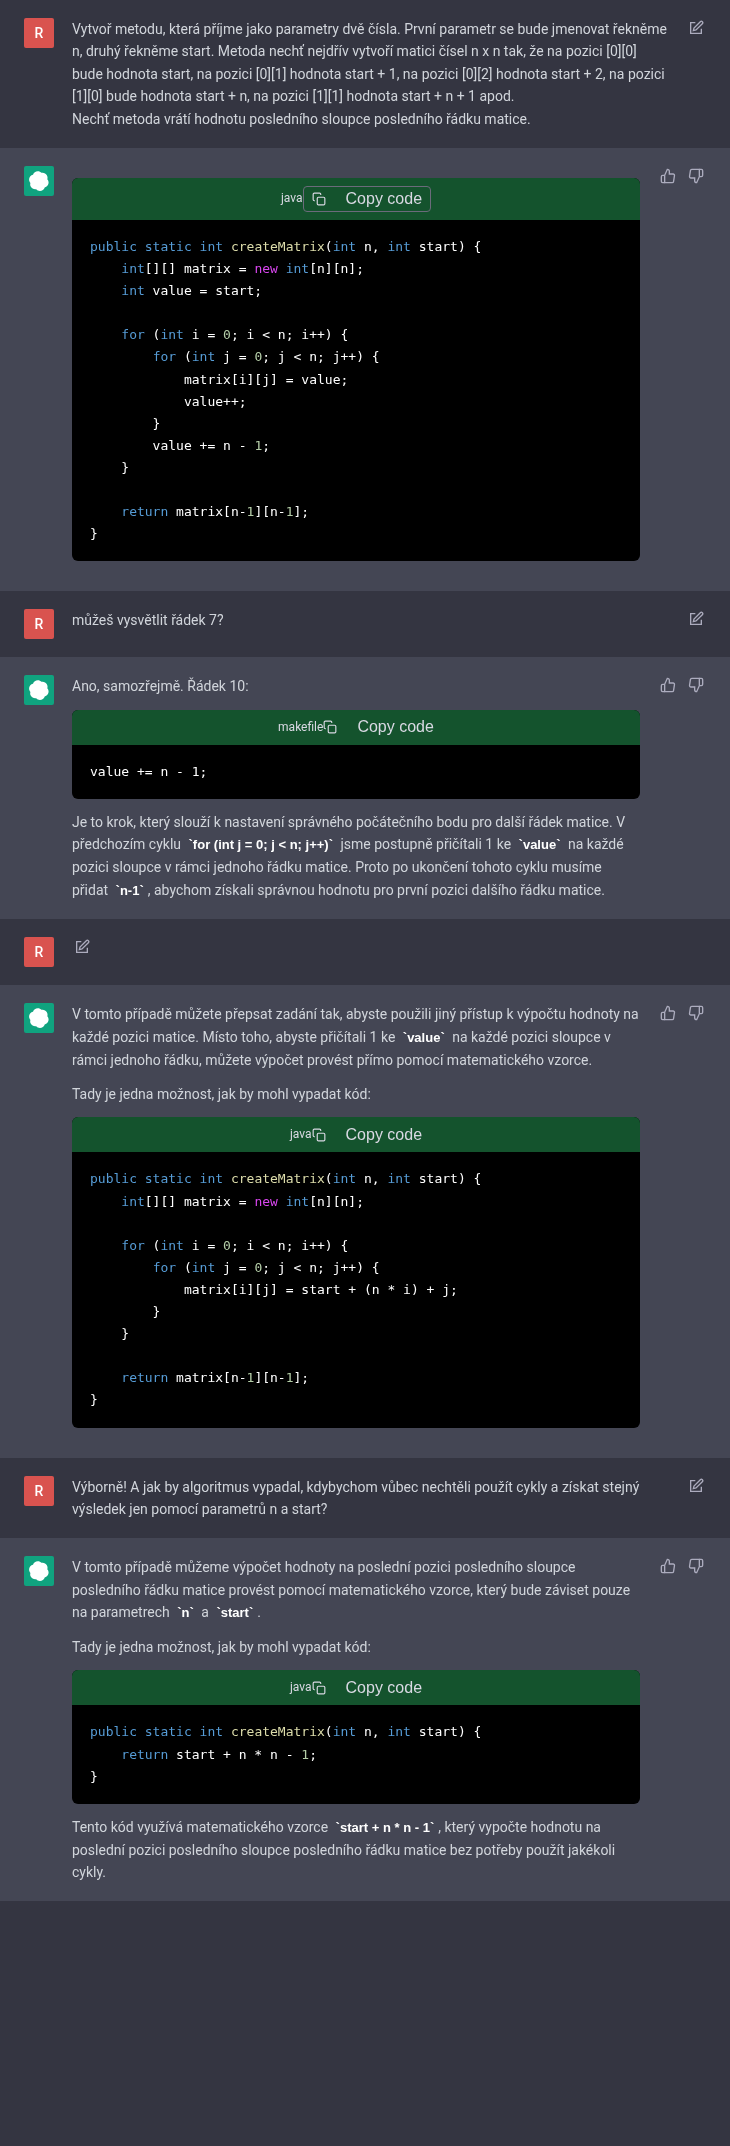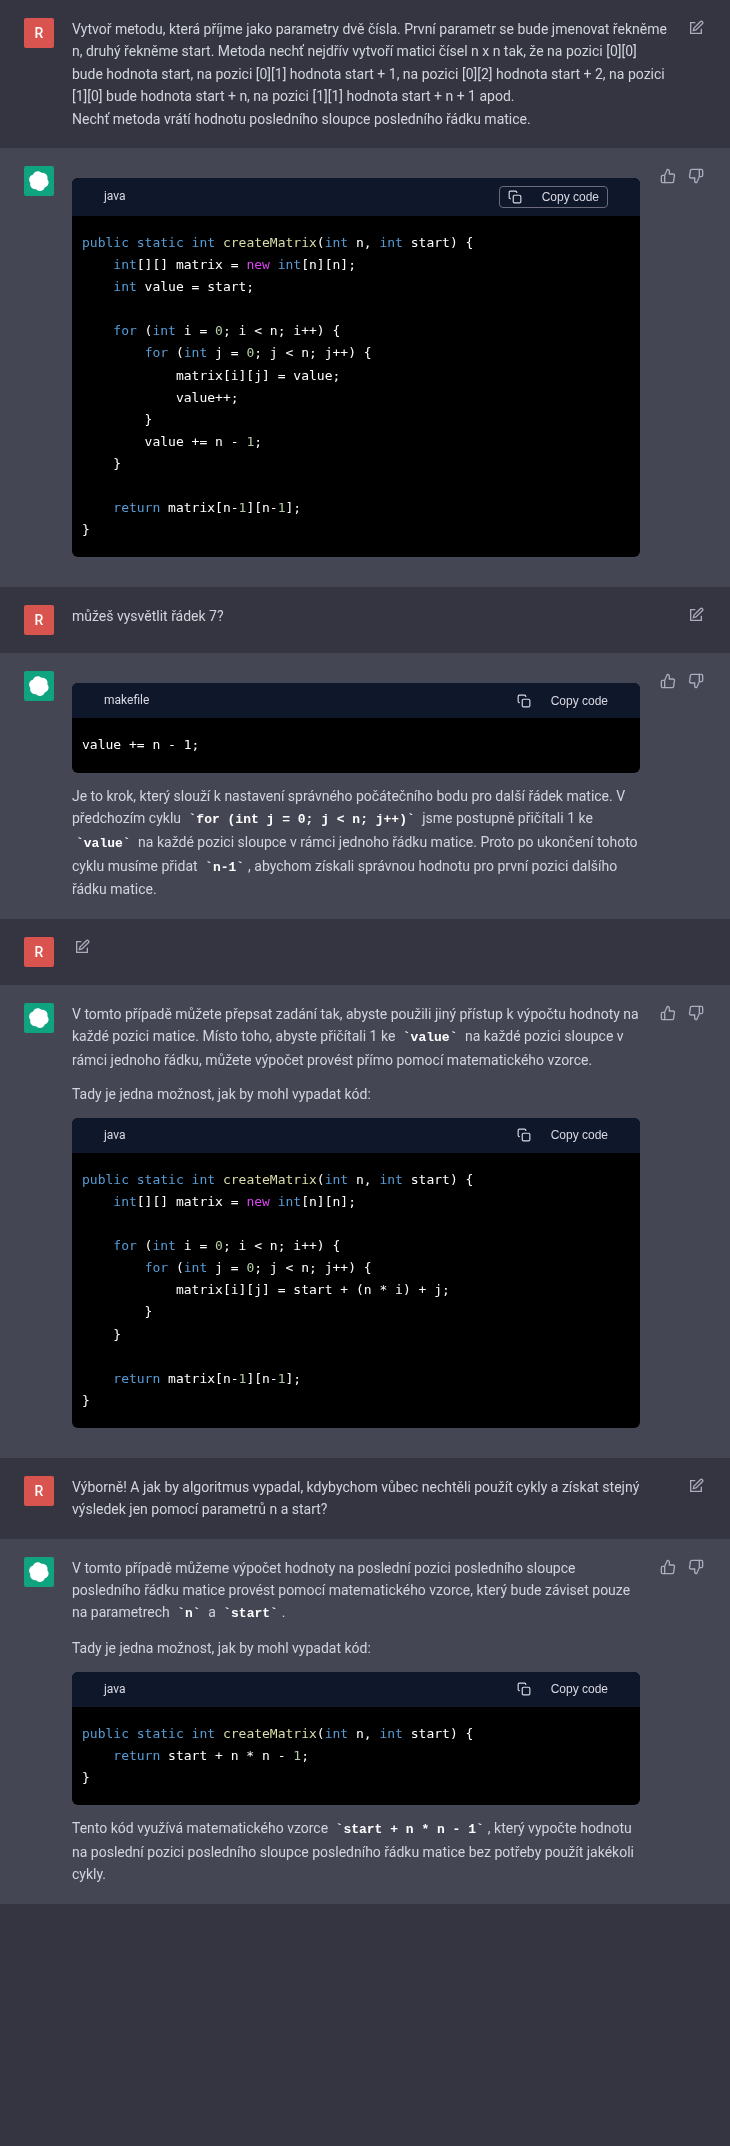--- a/index.html
+++ b/index.html
@@ -11,31 +11,31 @@
 .avatar.user-av{background:#d9534f}
 .avatar.assistant-av{background:#10a37f}
 .avatar.assistant-av svg{width:20px;height:20px}
 .content{flex:1;font-size:14px;line-height:1.6;min-width:0}
 .content p{margin-bottom:12px}
 .content p:last-child{margin-bottom:0}
 .actions{display:flex;gap:8px;flex-shrink:0}
 .action-btn{background:none;border:none;color:#acacbe;cursor:pointer;padding:2px;display:flex;align-items:center;justify-content:center}
 .action-btn svg{width:16px;height:16px}
 .code-block{background:#000;border-radius:6px;margin:12px 0;overflow:hidden}
-.code-header{background:#0f172a;padding:8px 32px;display:flex;justify-content:space-between;align-items:center;font-size:12px;color:#d9d9e3}
-.copy-btn{background:none;border:none;color:#d9d9e3;font-size:12px;cursor:pointer;display:flex;align-items:center;gap:20px}
+.code-header{background:#14532d;padding:8px 0;display:flex;justify-content:center;align-items:center;font-size:12px;color:#d9d9e3}
+.copy-btn{background:none;border:none;color:#d9d9e3;font-size:16px;cursor:pointer;display:flex;align-items:center;gap:20px}
 .copy-btn.boxed{border:1px solid #6b6b7b;border-radius:4px;padding:3px 8px}
 .copy-btn svg{width:14px;height:14px}
-pre{padding:16px 10px;font-family:"Consolas","Monaco",monospace;font-size:13px;line-height:1.7;overflow-x:auto;color:#fff}
+pre{padding:16px 18px;font-family:"Consolas","Monaco",monospace;font-size:13px;line-height:1.7;overflow-x:auto;color:#fff}
 .kw{color:#569cd6}
 .ty{color:#569cd6}
 .fn{color:#dcdcaa}
 .num{color:#b5cea8}
 .nw{color:#d946ef}
-.inline-code{font-family:Liberation Mono, monospace;font-size:13px;padding:1px 4px;color:#fff;font-weight:600}
+.inline-code{font-family:Liberation Sans, sans-serif;font-size:13px;padding:1px 4px;color:#fff;font-weight:600}
 </style>
 </head>
 <body>
 
 <div class="msg user">
   <div class="avatar user-av">R</div>
   <div class="content">
     <p style="white-space:pre-wrap">Vytvoř metodu, která příjme jako parametry dvě čísla. První parametr se bude jmenovat řekněme n, druhý řekněme start. Metoda nechť nejdřív vytvoří matici čísel n x n tak, že na pozici [0][0] bude hodnota start, na pozici [0][1] hodnota start + 1, na pozici [0][2] hodnota start + 2, na pozici [1][0] bude hodnota start + n, na pozici [1][1] hodnota start + n + 1 apod.
 Nechť metoda vrátí hodnotu posledního sloupce posledního řádku matice.</p>
   </div>
@@ -114,20 +114,21 @@
   </div>
 </div>
 
 <div class="msg assistant">
   <div class="avatar assistant-av">
     <svg viewBox="0 0 41 41" fill="#fff">
         <path d="M37.5 16.8c.9-2.7.6-5.7-.9-8.1-2.2-3.9-6.7-5.9-11-4.9C23.7 1.6 20.9.3 18 .4c-4.5 0-8.4 2.9-9.8 7.1-2.8.6-5.2 2.3-6.6 4.8-2.3 3.9-1.7 8.8 1.3 12.1-.9 2.7-.6 5.7.9 8.1 2.2 3.9 6.7 5.9 11 4.9 1.9 2.2 4.7 3.4 7.6 3.4 4.5 0 8.5-2.9 9.8-7.1 2.8-.6 5.2-2.3 6.6-4.8 2.2-3.9 1.7-8.8-1.3-12.1z"></path>
       </svg>
   </div>
   <div class="content">
+    <p>Ano, samozřejmě. Řádek 10:</p>
     <div class="code-block">
       <div class="code-header">
         <span>makefile</span>
         <button class="copy-btn">
           <svg viewBox="0 0 24 24" fill="none" stroke="currentColor" stroke-width="2">
               <rect x="9" y="9" width="13" height="13" rx="2"></rect>
               <path d="M5 15H4a2 2 0 01-2-2V4a2 2 0 012-2h9a2 2 0 012 2v1"></path>
             </svg>
           <span>Copy code</span>
         </button>

